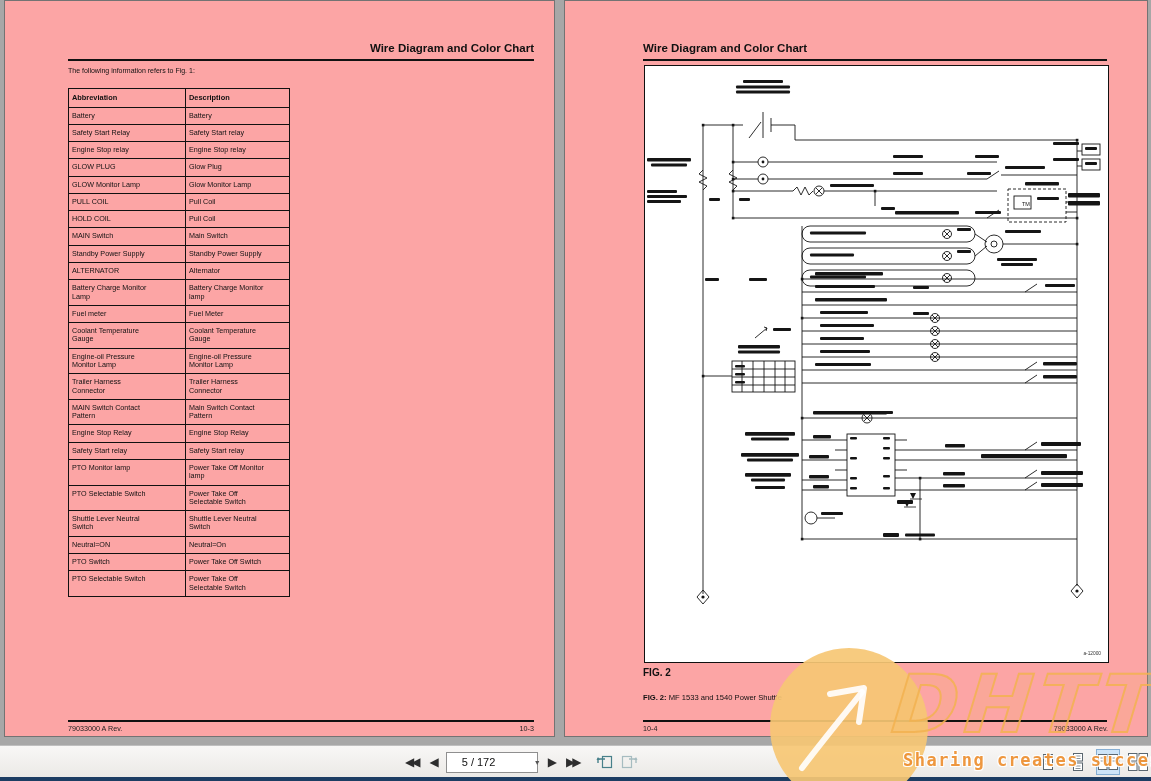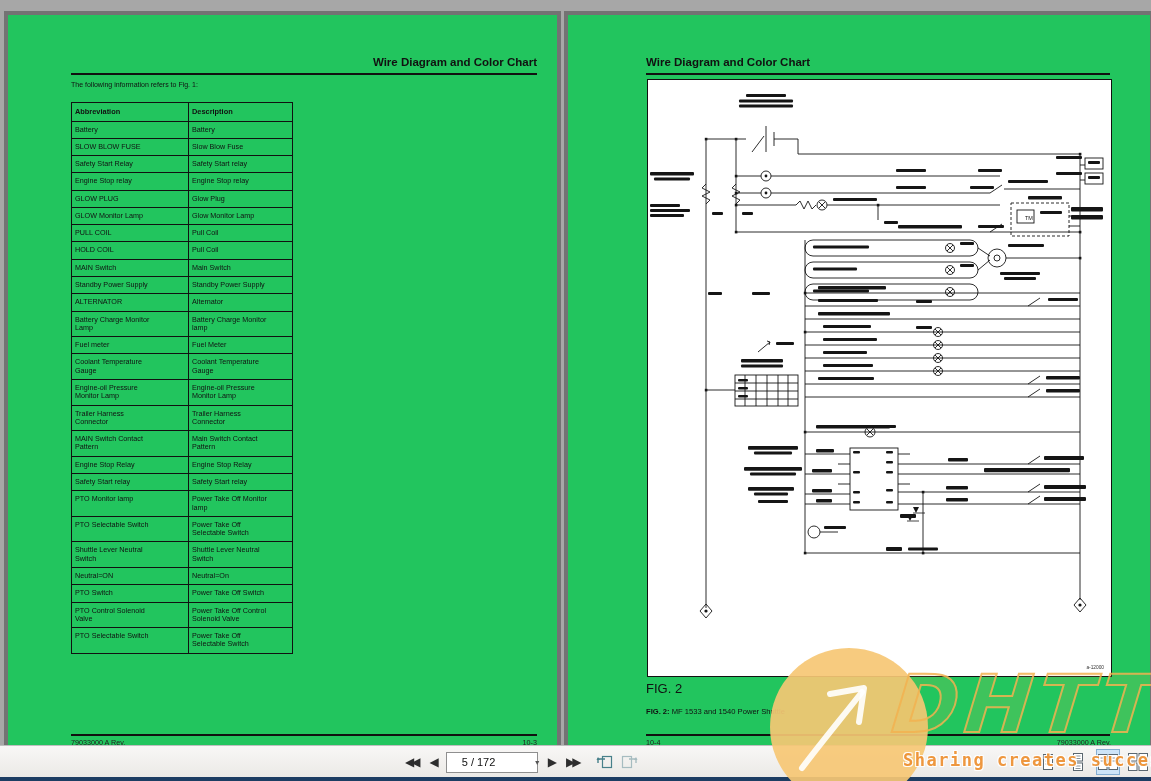--- a/index.html
+++ b/index.html
@@ -1,21 +1,21 @@
 <!DOCTYPE html>
 <html><head>
 <meta charset="utf-8">
 <style>
   html,body{margin:0;padding:0;}
   body{
     position:relative;width:1151px;height:781px;overflow:hidden;
     background:#a7a7a7;font-family:"Liberation Sans",sans-serif;
   }
   
-  .page{position:absolute;top:11px;height:735px;background:#22c55e;border:4px solid #737373;z-index:1;}
+  .page{position:absolute;top:0;height:735px;background:#fca5a5;border:1px solid #737373;z-index:1;}
   .page-left{left:4px;width:549px;}
   .page-right{left:564px;width:582px;}
   .pg-title{position:absolute;font-size:11.5px;font-weight:bold;color:#111;white-space:nowrap;}
   .page-left .pg-title{top:41px;right:20px;}
   .page-right .pg-title{top:41px;left:78px;}
   .title-rule{position:absolute;height:2.4px;background:#111;}
   .page-left .title-rule{left:63px;right:20px;top:58px;}
   .page-right .title-rule{left:78px;width:464px;top:58px;}
   .intro{position:absolute;left:63px;top:66px;font-size:7px;color:#111;}
   
@@ -30,21 +30,21 @@
   table.abbr th{font-size:7.4px;padding:4.5px 3px;}
   
   .foot-rule{position:absolute;height:2.2px;background:#111;top:719px;}
   .page-left .foot-rule{left:63px;right:20px;}
   .page-right .foot-rule{left:78px;width:464px;}
   .foot-txt{position:absolute;top:723px;font-size:7.2px;color:#222;white-space:nowrap;}
   .fl{left:63px;} .fr{right:20px;}
   .page-right .fl{left:78px;} .page-right .fr{right:39px;}
   
   .diagram{position:absolute;left:79px;top:64px;width:463px;height:596px;border:1px solid #111;background:#fff;}
-  .fig-label{position:absolute;left:78px;top:666px;font-size:13px;font-weight:normal;color:#111;}
+  .fig-label{position:absolute;left:78px;top:666px;font-size:10px;font-weight:bold;color:#111;}
   .fig-caption{position:absolute;left:78px;top:692px;font-size:7.6px;color:#111;}
   .fig-caption b{font-weight:bold;}
   
   .toolbar{position:absolute;left:0;top:745px;width:1151px;height:32px;
     background:linear-gradient(#f8f7f6,#ebe9e6);border-top:1px solid #bfbfbf;z-index:10;}
   .nav{position:absolute;left:403px;top:0;height:32px;display:flex;align-items:center;gap:8px;}
   .navbtn{font-size:12px;color:#2d2d2d;line-height:1;letter-spacing:-3px;padding:2px;cursor:default;font-family:"DejaVu Sans",sans-serif;}
   .pagebox{width:90px;height:19px;background:#fff;border:1px solid #8f8f8f;display:flex;align-items:center;font-size:11px;color:#111;}
   .pagebox input{border:none;outline:none;width:70px;height:15px;font-size:11px;padding-left:15px;
     font-family:"Liberation Sans",sans-serif;background:transparent;color:#111;}
@@ -80,24 +80,20 @@
           <th style="width:110px;">Abbreviation</th>
           <th>Description</th>
         </tr>
       </thead>
       <tbody>
           <tr>
             <td>Battery</td>
             <td>Battery</td>
           </tr>
           <tr>
-            <td>SLOW BLOW FUSE</td>
-            <td>Slow Blow Fuse</td>
-          </tr>
-          <tr>
             <td>Safety Start Relay</td>
             <td>Safety Start relay</td>
           </tr>
           <tr>
             <td>Engine Stop relay</td>
             <td>Engine Stop relay</td>
           </tr>
           <tr>
             <td>GLOW PLUG</td>
             <td>Glow Plug</td>
@@ -184,26 +180,20 @@
             <td>Shuttle Lever Neutral
 Switch</td>
           </tr>
           <tr>
             <td>Neutral=ON</td>
             <td>Neutral=On</td>
           </tr>
           <tr>
             <td>PTO Switch</td>
             <td>Power Take Off Switch</td>
-          </tr>
-          <tr>
-            <td>PTO Control Solenoid
-Valve</td>
-            <td>Power Take Off Control
-Solenoid Valve</td>
           </tr>
           <tr>
             <td>PTO Selectable Switch</td>
             <td>Power Take Off
 Selectable Switch</td>
           </tr>
         </tbody>
     </table>
   </div>
   <div class="foot-rule"></div>

